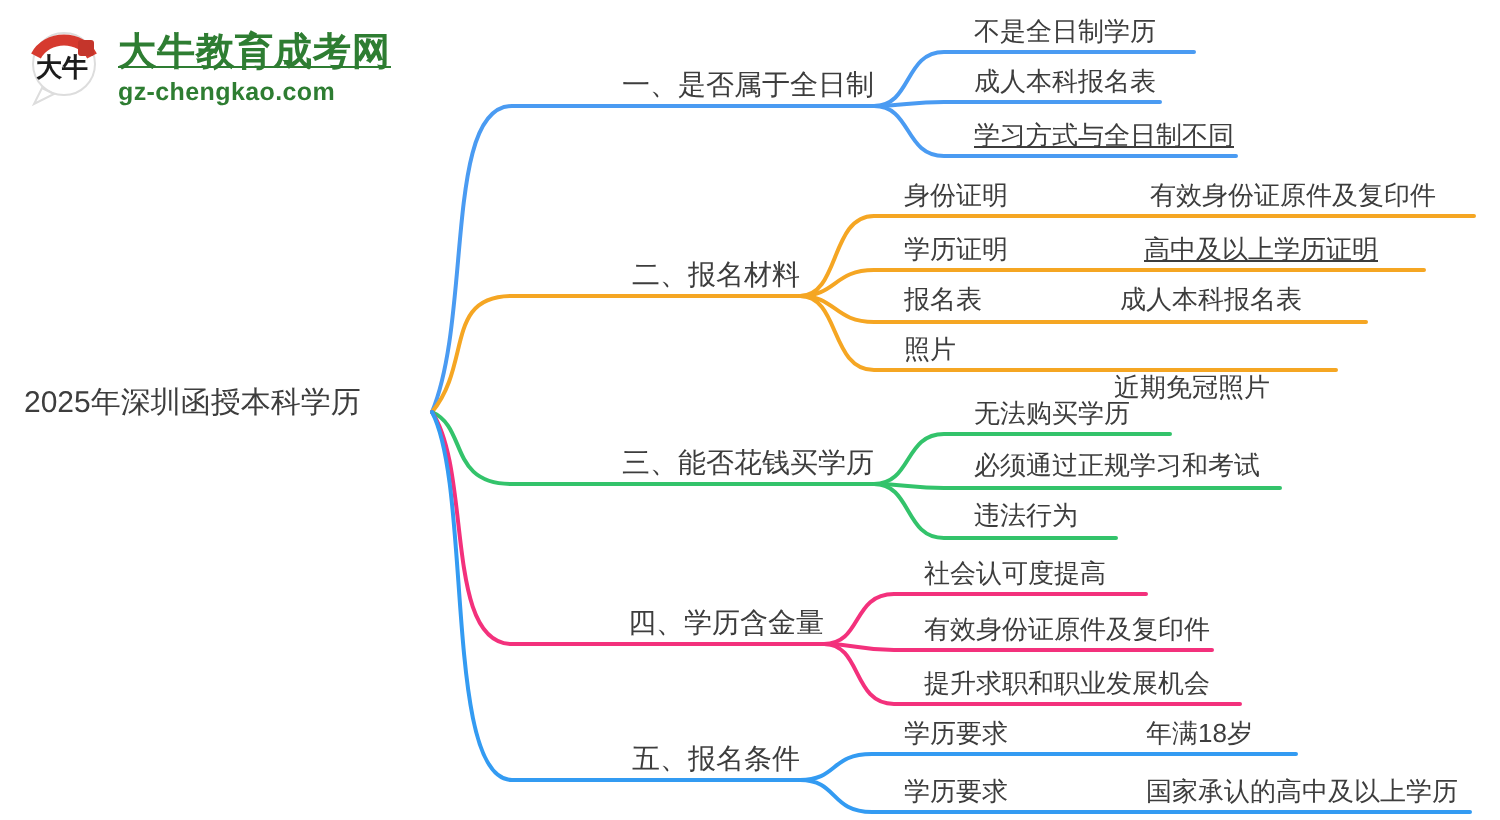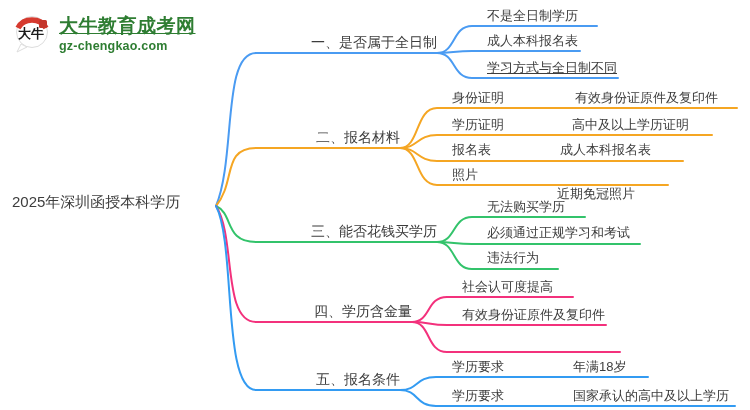--- a/index.html
+++ b/index.html
@@ -75,34 +75,35 @@
 
   <div class="node branch-label" style="left:240px;top:34px;width:197px;">一、是否属于全日制</div>
   <div class="node" style="left:487px;top:8px;">不是全日制学历</div>
   <div class="node" style="left:487px;top:33px;">成人本科报名表</div>
   <div class="node" style="left:487px;top:60px;text-decoration:underline;">学习方式与全日制不同</div>
 
   <div class="node branch-label" style="left:240px;top:129px;width:160px;">二、报名材料</div>
   <div class="node" style="left:452px;top:90px;">身份证明</div>
   <div class="node" style="left:575px;top:90px;">有效身份证原件及复印件</div>
   <div class="node" style="left:452px;top:117px;">学历证明</div>
-  <div class="node" style="left:572px;top:117px;">高中及以上学历证明</div>
+  <div class="node" style="left:572px;top:117px;text-decoration:underline;">高中及以上学历证明</div>
   <div class="node" style="left:452px;top:142px;">报名表</div>
   <div class="node" style="left:560px;top:142px;">成人本科报名表</div>
   <div class="node" style="left:452px;top:167px;">照片</div>
   <div class="node" style="left:557px;top:167px;margin-top:19px;">近期免冠照片</div>
 
   <div class="node branch-label" style="left:240px;top:223px;width:197px;">三、能否花钱买学历</div>
   <div class="node" style="left:487px;top:199px;">无法购买学历</div>
   <div class="node" style="left:487px;top:225px;">必须通过正规学习和考试</div>
   <div class="node" style="left:487px;top:250px;">违法行为</div>
 
   <div class="node branch-label" style="left:240px;top:303px;width:172px;">四、学历含金量</div>
   <div class="node" style="left:462px;top:279px;">社会认可度提高</div>
   <div class="node" style="left:462px;top:307px;">有效身份证原件及复印件</div>
+  <div class="node" style="left:462px;top:334px;">提升求职和职业发展机会</div>
 
   <div class="node branch-label" style="left:240px;top:371px;width:160px;">五、报名条件</div>
   <div class="node" style="left:452px;top:359px;">学历要求</div>
   <div class="node" style="left:573px;top:359px;">年满18岁</div>
   <div class="node" style="left:452px;top:388px;">学历要求</div>
   <div class="node" style="left:573px;top:388px;">国家承认的高中及以上学历</div>
 
 </div>
 
 </body></html>

